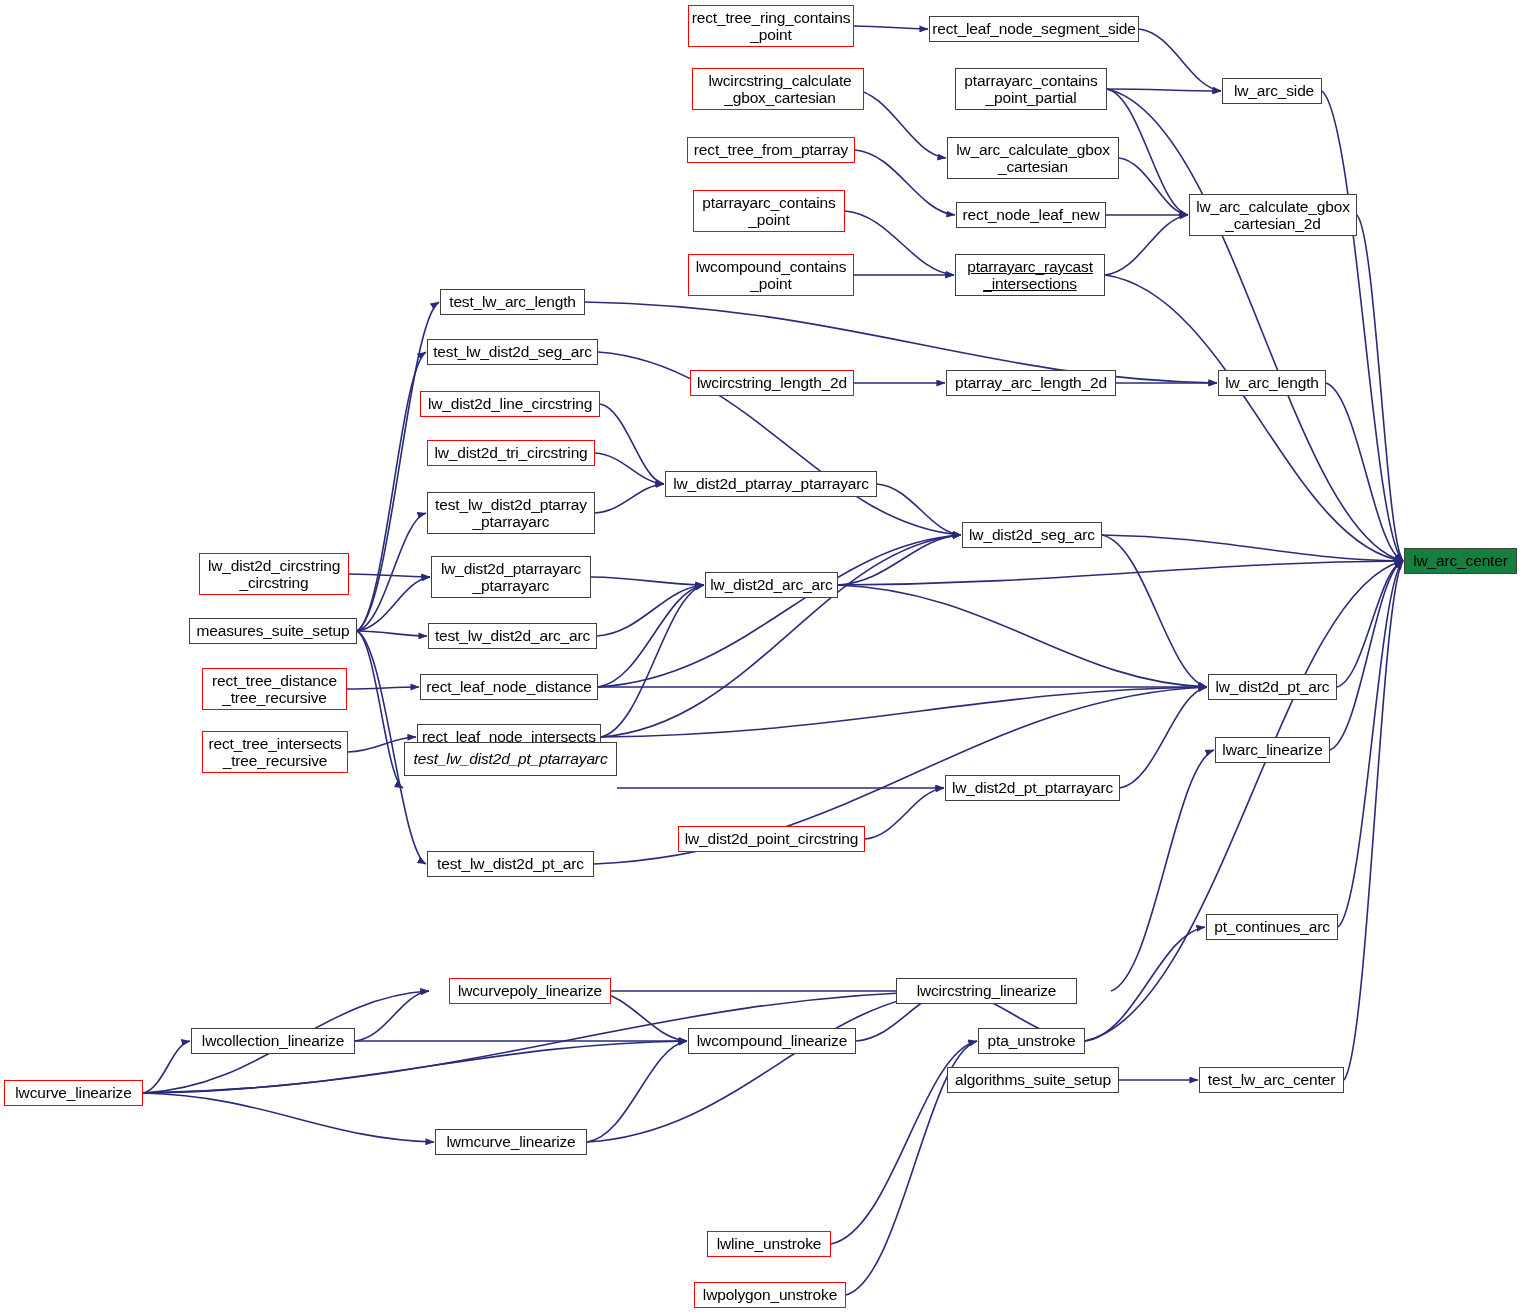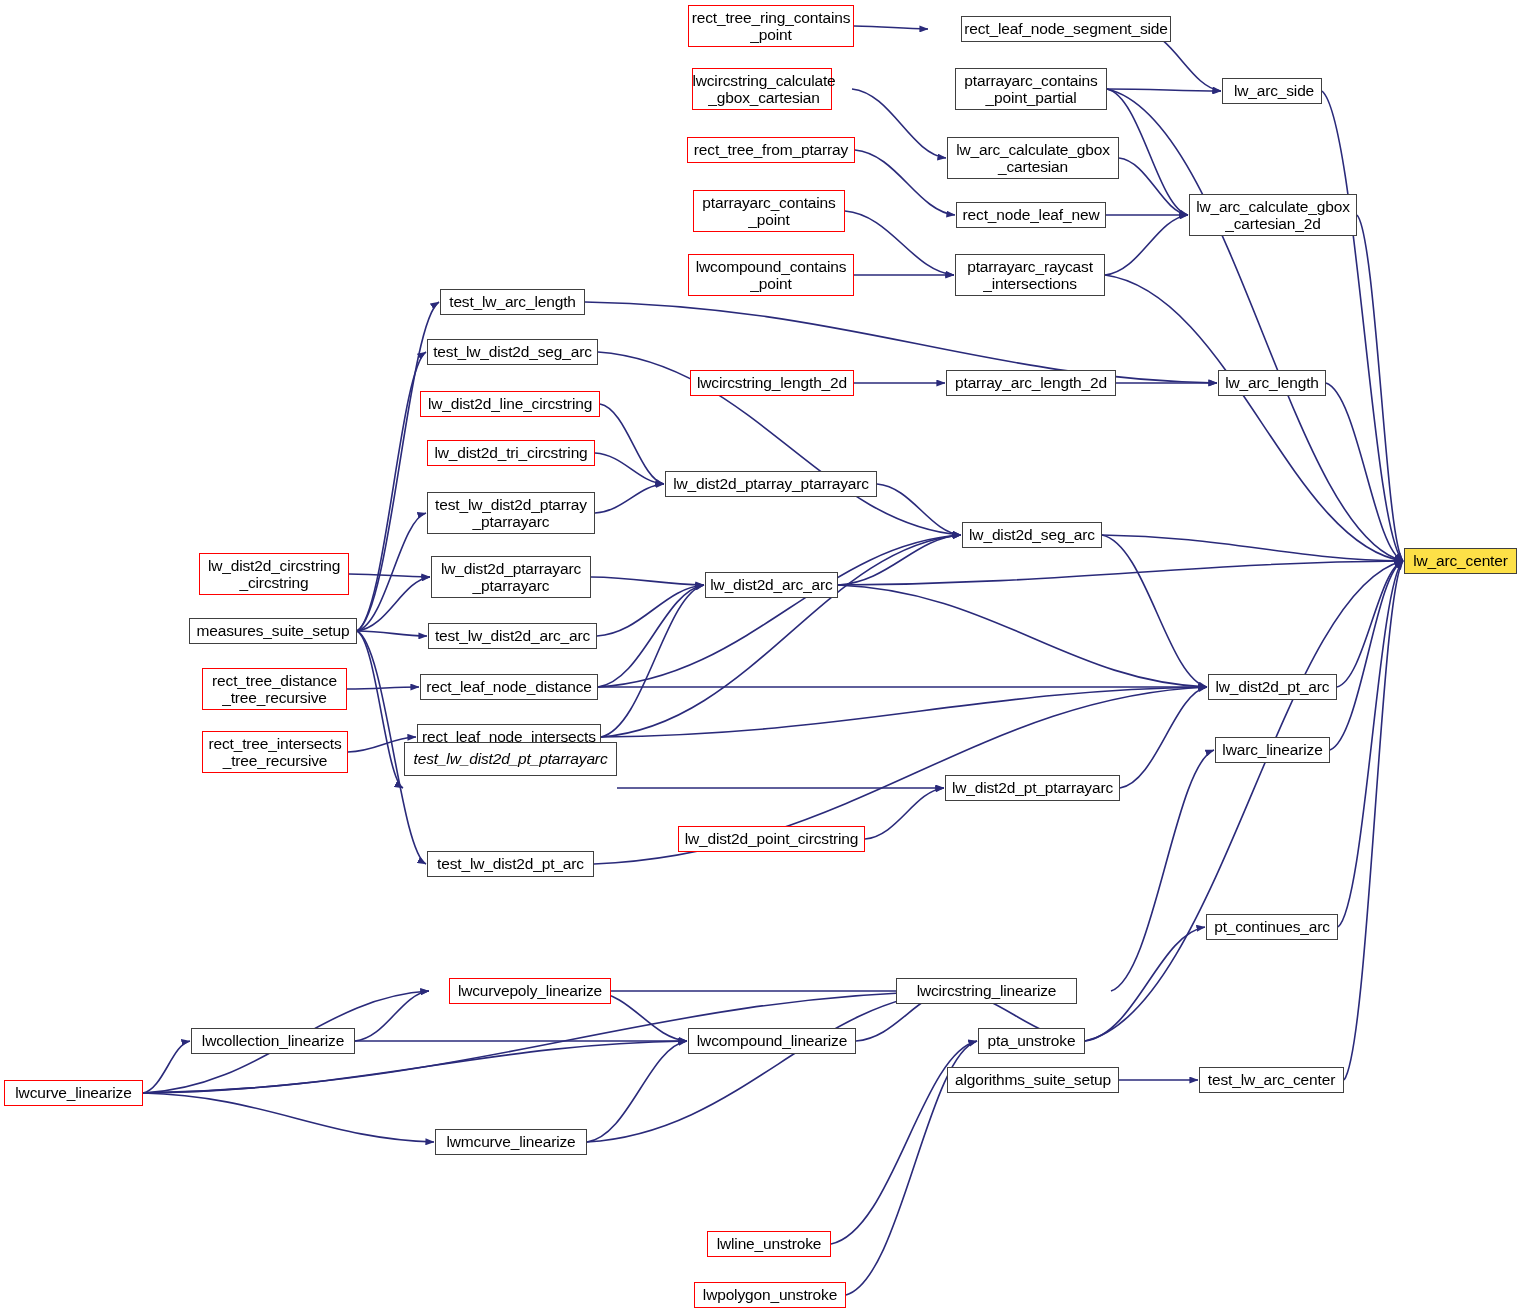--- a/index.html
+++ b/index.html
@@ -28,21 +28,21 @@
     background:#ffffff;
     border:1px solid #404040;
     color:#000000;
     font-size:15.5px;
     line-height:1.12;
     letter-spacing:-0.15px;
     white-space:pre-line;
     padding:0 4px;
   }
   .node.red{ border:1px solid #ff0000; }
-  .node.hl{ background:#fde047; border:1px solid #404040; }
+  .node.hl{ background:#15803d; border:1px solid #404040; }
 </style>
 </head>
 <body>
 
 <div id="canvas">
   <svg class="edges" viewBox="0 0 1523 1314">
     <defs>
       <marker id="ah" markerWidth="9" markerHeight="7" refX="8.6" refY="3.5" orient="auto" markerUnits="userSpaceOnUse">
         <path d="M0,0 L9,3.5 L0,7 z" fill="#2a2a7a"></path>
       </marker>
@@ -120,37 +120,37 @@
         <path d="M1085,1041 C1218.56,1012.2 1282.16,589.8 1403,561" marker-end="url(#ah)"></path>
         <path d="M1119,1080 C1152.18,1080 1167.98,1080 1198,1080" marker-end="url(#ah)"></path>
         <path d="M1344,1080 C1368.78,1048.86 1380.58,592.14 1403,561" marker-end="url(#ah)"></path>
         <path d="M831,1244 C892.32,1231.82 921.52,1053.18 977,1041" marker-end="url(#ah)"></path>
         <path d="M846,1295 C901.02,1279.76 927.22,1056.24 977,1041" marker-end="url(#ah)"></path>
       </g>
   </svg>
   <div id="node-layer">
       <div class="node red" style="left: 688px; top: 5px; width: 166px; height: 42px;">rect_tree_ring_contains
 _point</div>
-      <div class="node" style="left: 929px; top: 16px; width: 210px; height: 26px; margin-left: 32px;">rect_leaf_node_segment_side</div>
-      <div class="node red" style="left: 692px; top: 68px; width: 140px; height: 42px; padding-left: 8px;">lwcircstring_calculate
+      <div class="node" style="left: 929px; top: 16px; width: 210px; height: 26px;">rect_leaf_node_segment_side</div>
+      <div class="node red" style="left: 692px; top: 68px; width: 172px; height: 42px; padding-left: 8px;">lwcircstring_calculate
 _gbox_cartesian</div>
       <div class="node" style="left: 955px; top: 68px; width: 152px; height: 42px;">ptarrayarc_contains
 _point_partial</div>
       <div class="node" style="left: 1222px; top: 78px; width: 100px; height: 26px; padding-left: 8px;">lw_arc_side</div>
       <div class="node red" style="left: 687px; top: 137px; width: 168px; height: 26px;">rect_tree_from_ptarray</div>
       <div class="node" style="left: 947px; top: 137px; width: 172px; height: 42px;">lw_arc_calculate_gbox
 _cartesian</div>
       <div class="node red" style="left: 693px; top: 190px; width: 152px; height: 42px;">ptarrayarc_contains
 _point</div>
       <div class="node" style="left: 956px; top: 202px; width: 150px; height: 26px;">rect_node_leaf_new</div>
       <div class="node" style="left: 1189px; top: 194px; width: 168px; height: 42px;">lw_arc_calculate_gbox
 _cartesian_2d</div>
       <div class="node red" style="left: 688px; top: 254px; width: 166px; height: 42px;">lwcompound_contains
 _point</div>
-      <div class="node" style="left: 955px; top: 254px; width: 150px; height: 42px;">ptarrayarc_raycast
+      <div class="node" style="left: 955px; top: 254px; width: 150px; height: 42px; text-decoration: underline;">ptarrayarc_raycast
 _intersections</div>
       <div class="node" style="left: 440px; top: 289px; width: 145px; height: 26px;">test_lw_arc_length</div>
       <div class="node" style="left: 427px; top: 339px; width: 171px; height: 26px;">test_lw_dist2d_seg_arc</div>
       <div class="node red" style="left: 690px; top: 370px; width: 164px; height: 26px;">lwcircstring_length_2d</div>
       <div class="node" style="left: 946px; top: 370px; width: 170px; height: 26px;">ptarray_arc_length_2d</div>
       <div class="node" style="left: 1218px; top: 370px; width: 108px; height: 26px;">lw_arc_length</div>
       <div class="node red" style="left: 420px; top: 391px; width: 180px; height: 26px;">lw_dist2d_line_circstring</div>
       <div class="node red" style="left: 427px; top: 440px; width: 168px; height: 26px;">lw_dist2d_tri_circstring</div>
       <div class="node" style="left: 665px; top: 471px; width: 212px; height: 26px;">lw_dist2d_ptarray_ptarrayarc</div>
       <div class="node" style="left: 427px; top: 492px; width: 168px; height: 42px;">test_lw_dist2d_ptarray

